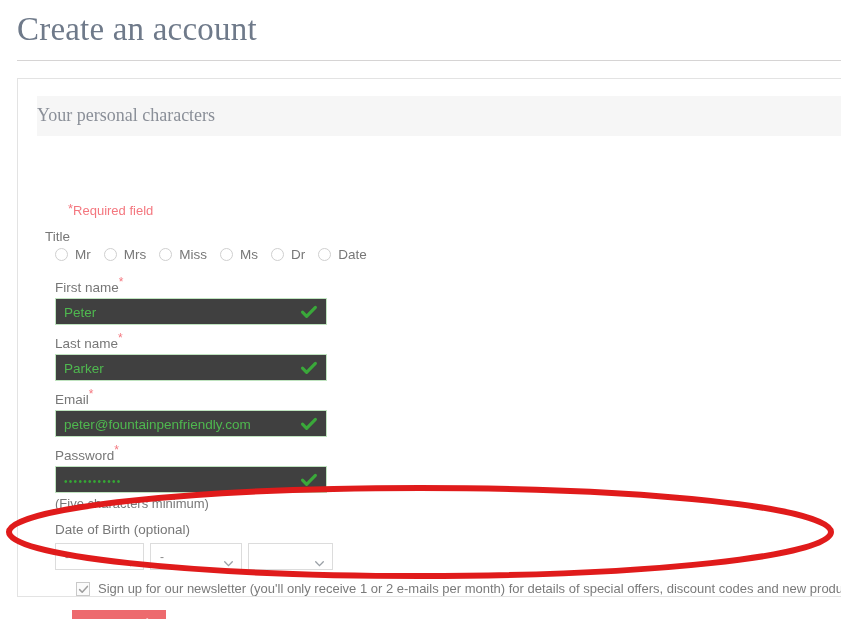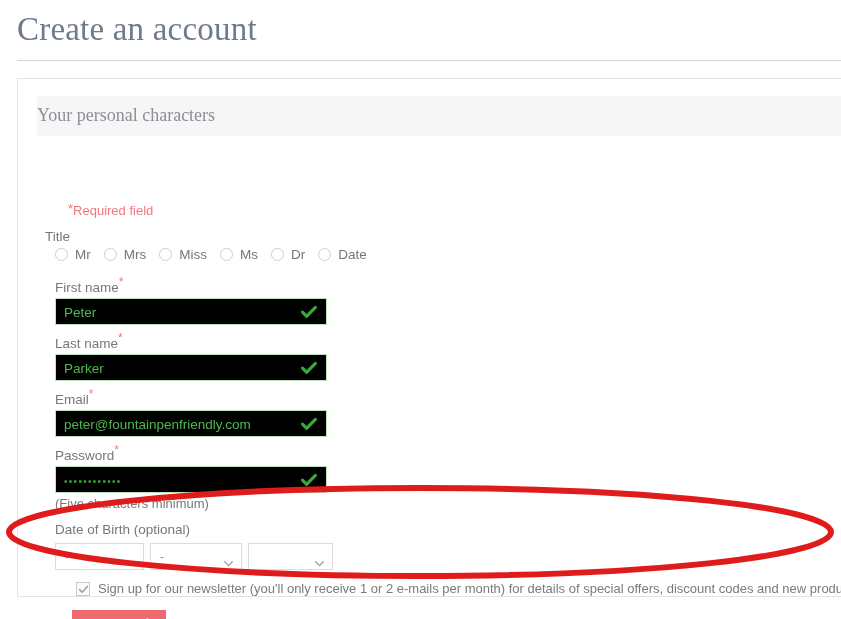--- a/index.html
+++ b/index.html
@@ -136,21 +136,21 @@
     white-space: nowrap;
   }
 
   
   .input-wrap {
     position: absolute;
     width: 272px;
     height: 27px;
     box-sizing: border-box;
     border: 1px solid #bfe3bf;
-    background: #000000;
+    background: #404040;
   }
   .input-value {
     position: absolute;
     left: 8px;
     top: 0;
     height: 27px;
     line-height: 27px;
     font-size: 13.5px;
     color: #4fb84f;
     white-space: nowrap;

